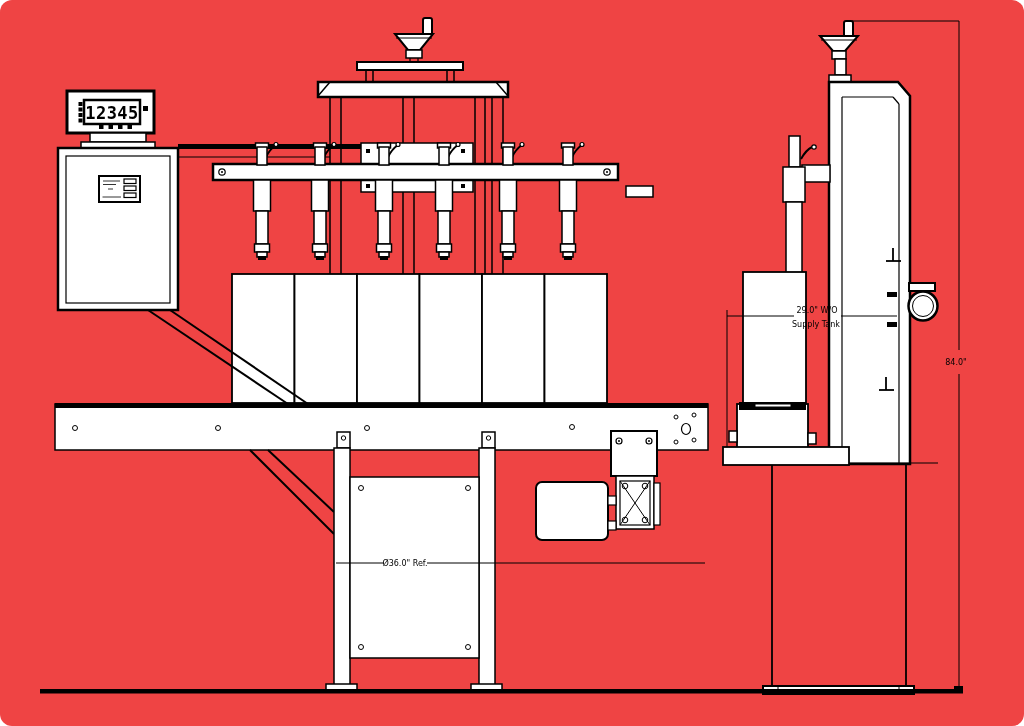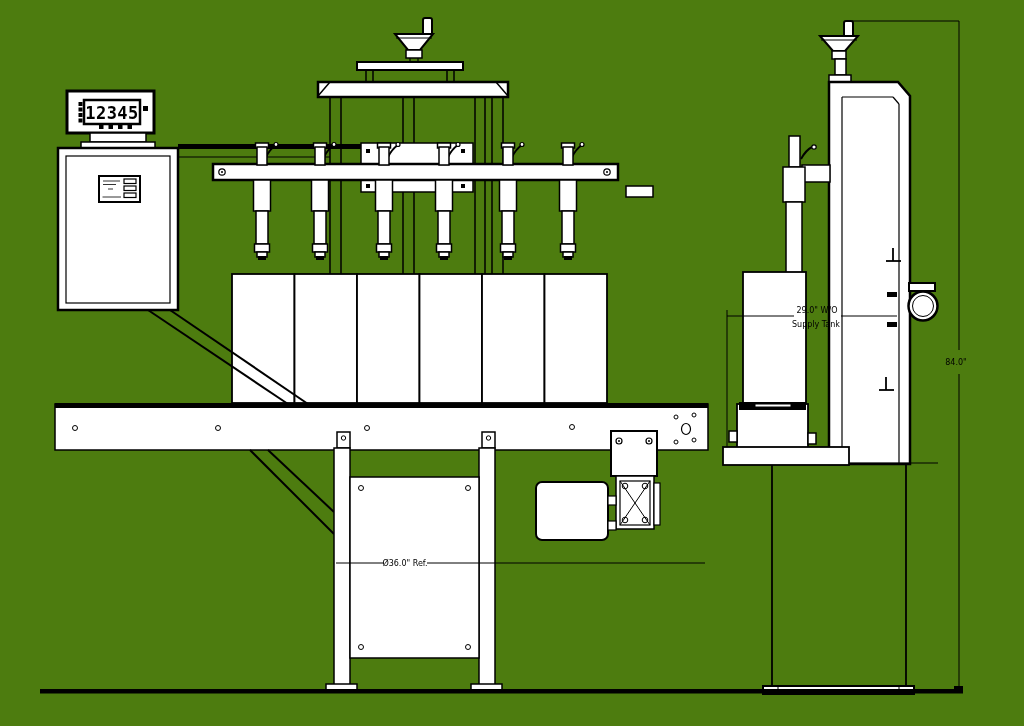--- a/index.html
+++ b/index.html
@@ -1,16 +1,16 @@
 <!DOCTYPE html>
 <html><head>
 <meta charset="utf-8">
 <style>
   html,body{margin:0;padding:0;background:#ffffff;}
-  .stage{position:relative;width:1024px;height:726px;background:#4d7c0f;overflow:hidden;}
+  .stage{position:relative;width:1024px;height:726px;background:#ef4444;overflow:hidden;border-radius:12px;}
   svg{display:block;}
   .ln{stroke:#000;fill:none;}
   .w{fill:#fff;stroke:#000;}
   .b{fill:#000;stroke:none;}
   .s08{stroke-width:.8}.s1{stroke-width:1}.s12{stroke-width:1.2}.s15{stroke-width:1.5}
   .s18{stroke-width:1.8}.s2{stroke-width:2}.s25{stroke-width:2.5}.s3{stroke-width:3}
   text.dim{font:8px "DejaVu Sans", sans-serif;fill:#000;}
   text.dimc{text-anchor:middle;}
   text.lcd{font:bold 17px "DejaVu Sans Mono", monospace;fill:#000;letter-spacing:.5px;text-anchor:middle;}
 </style>

